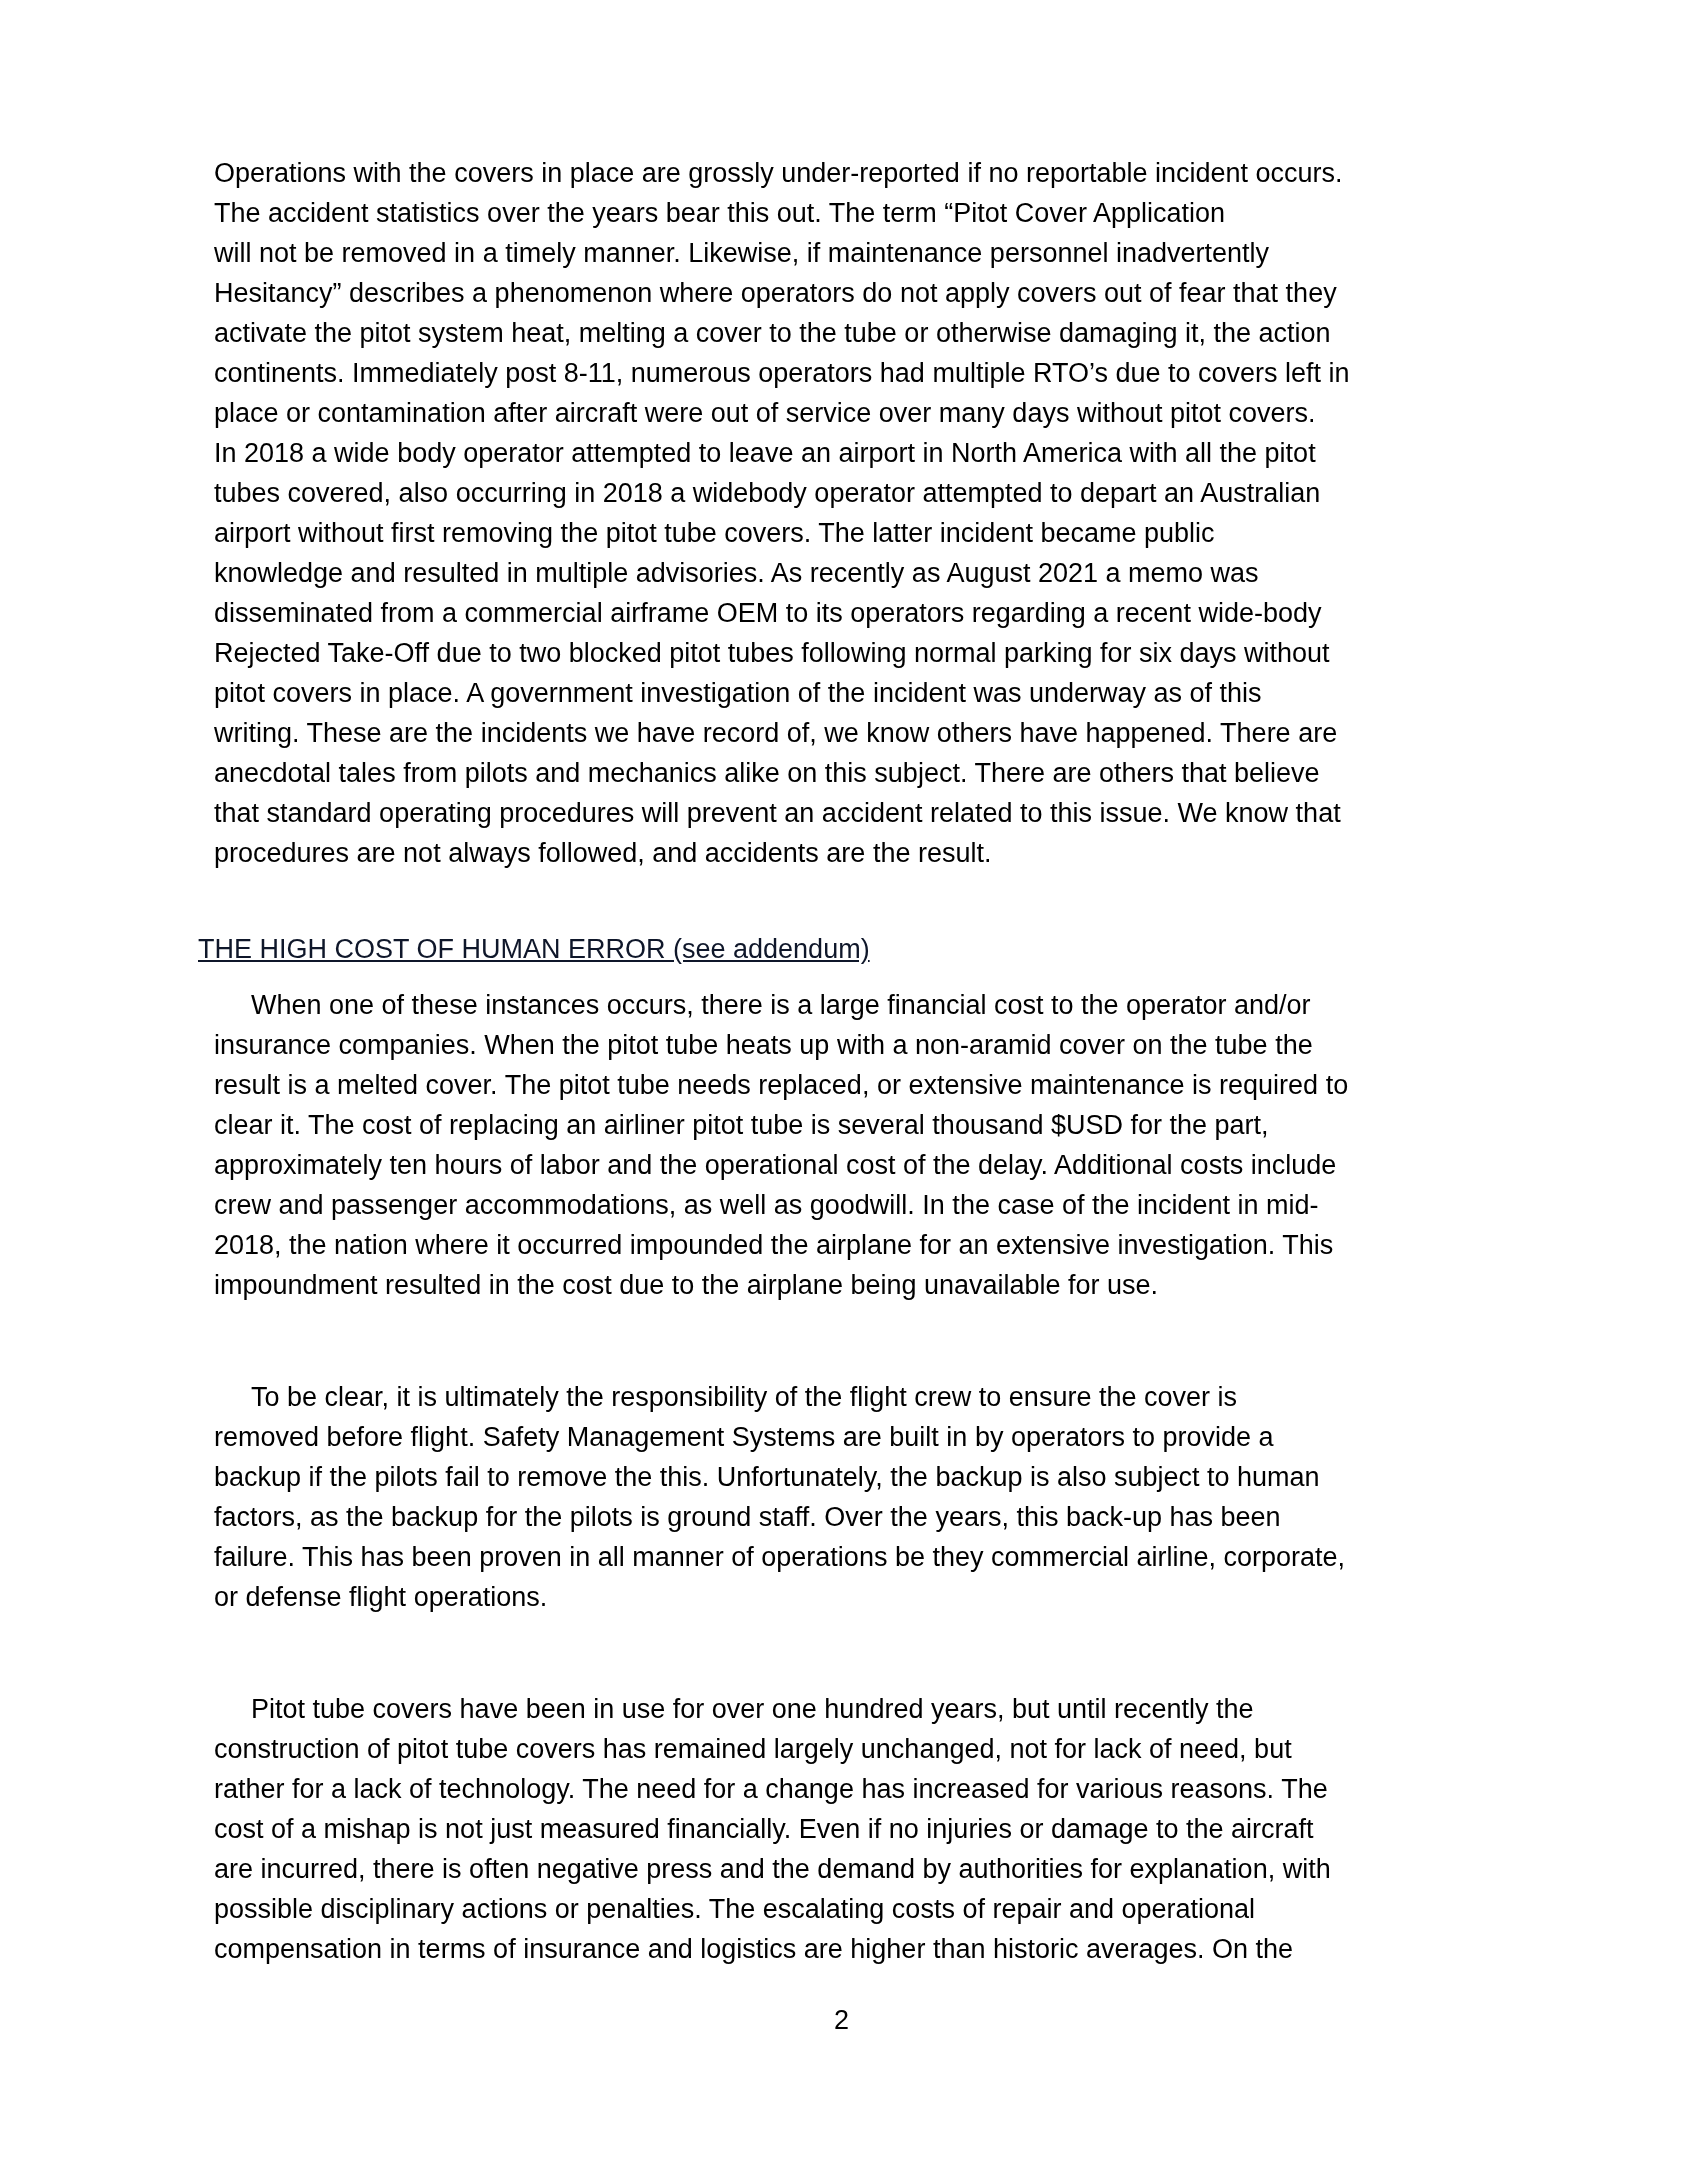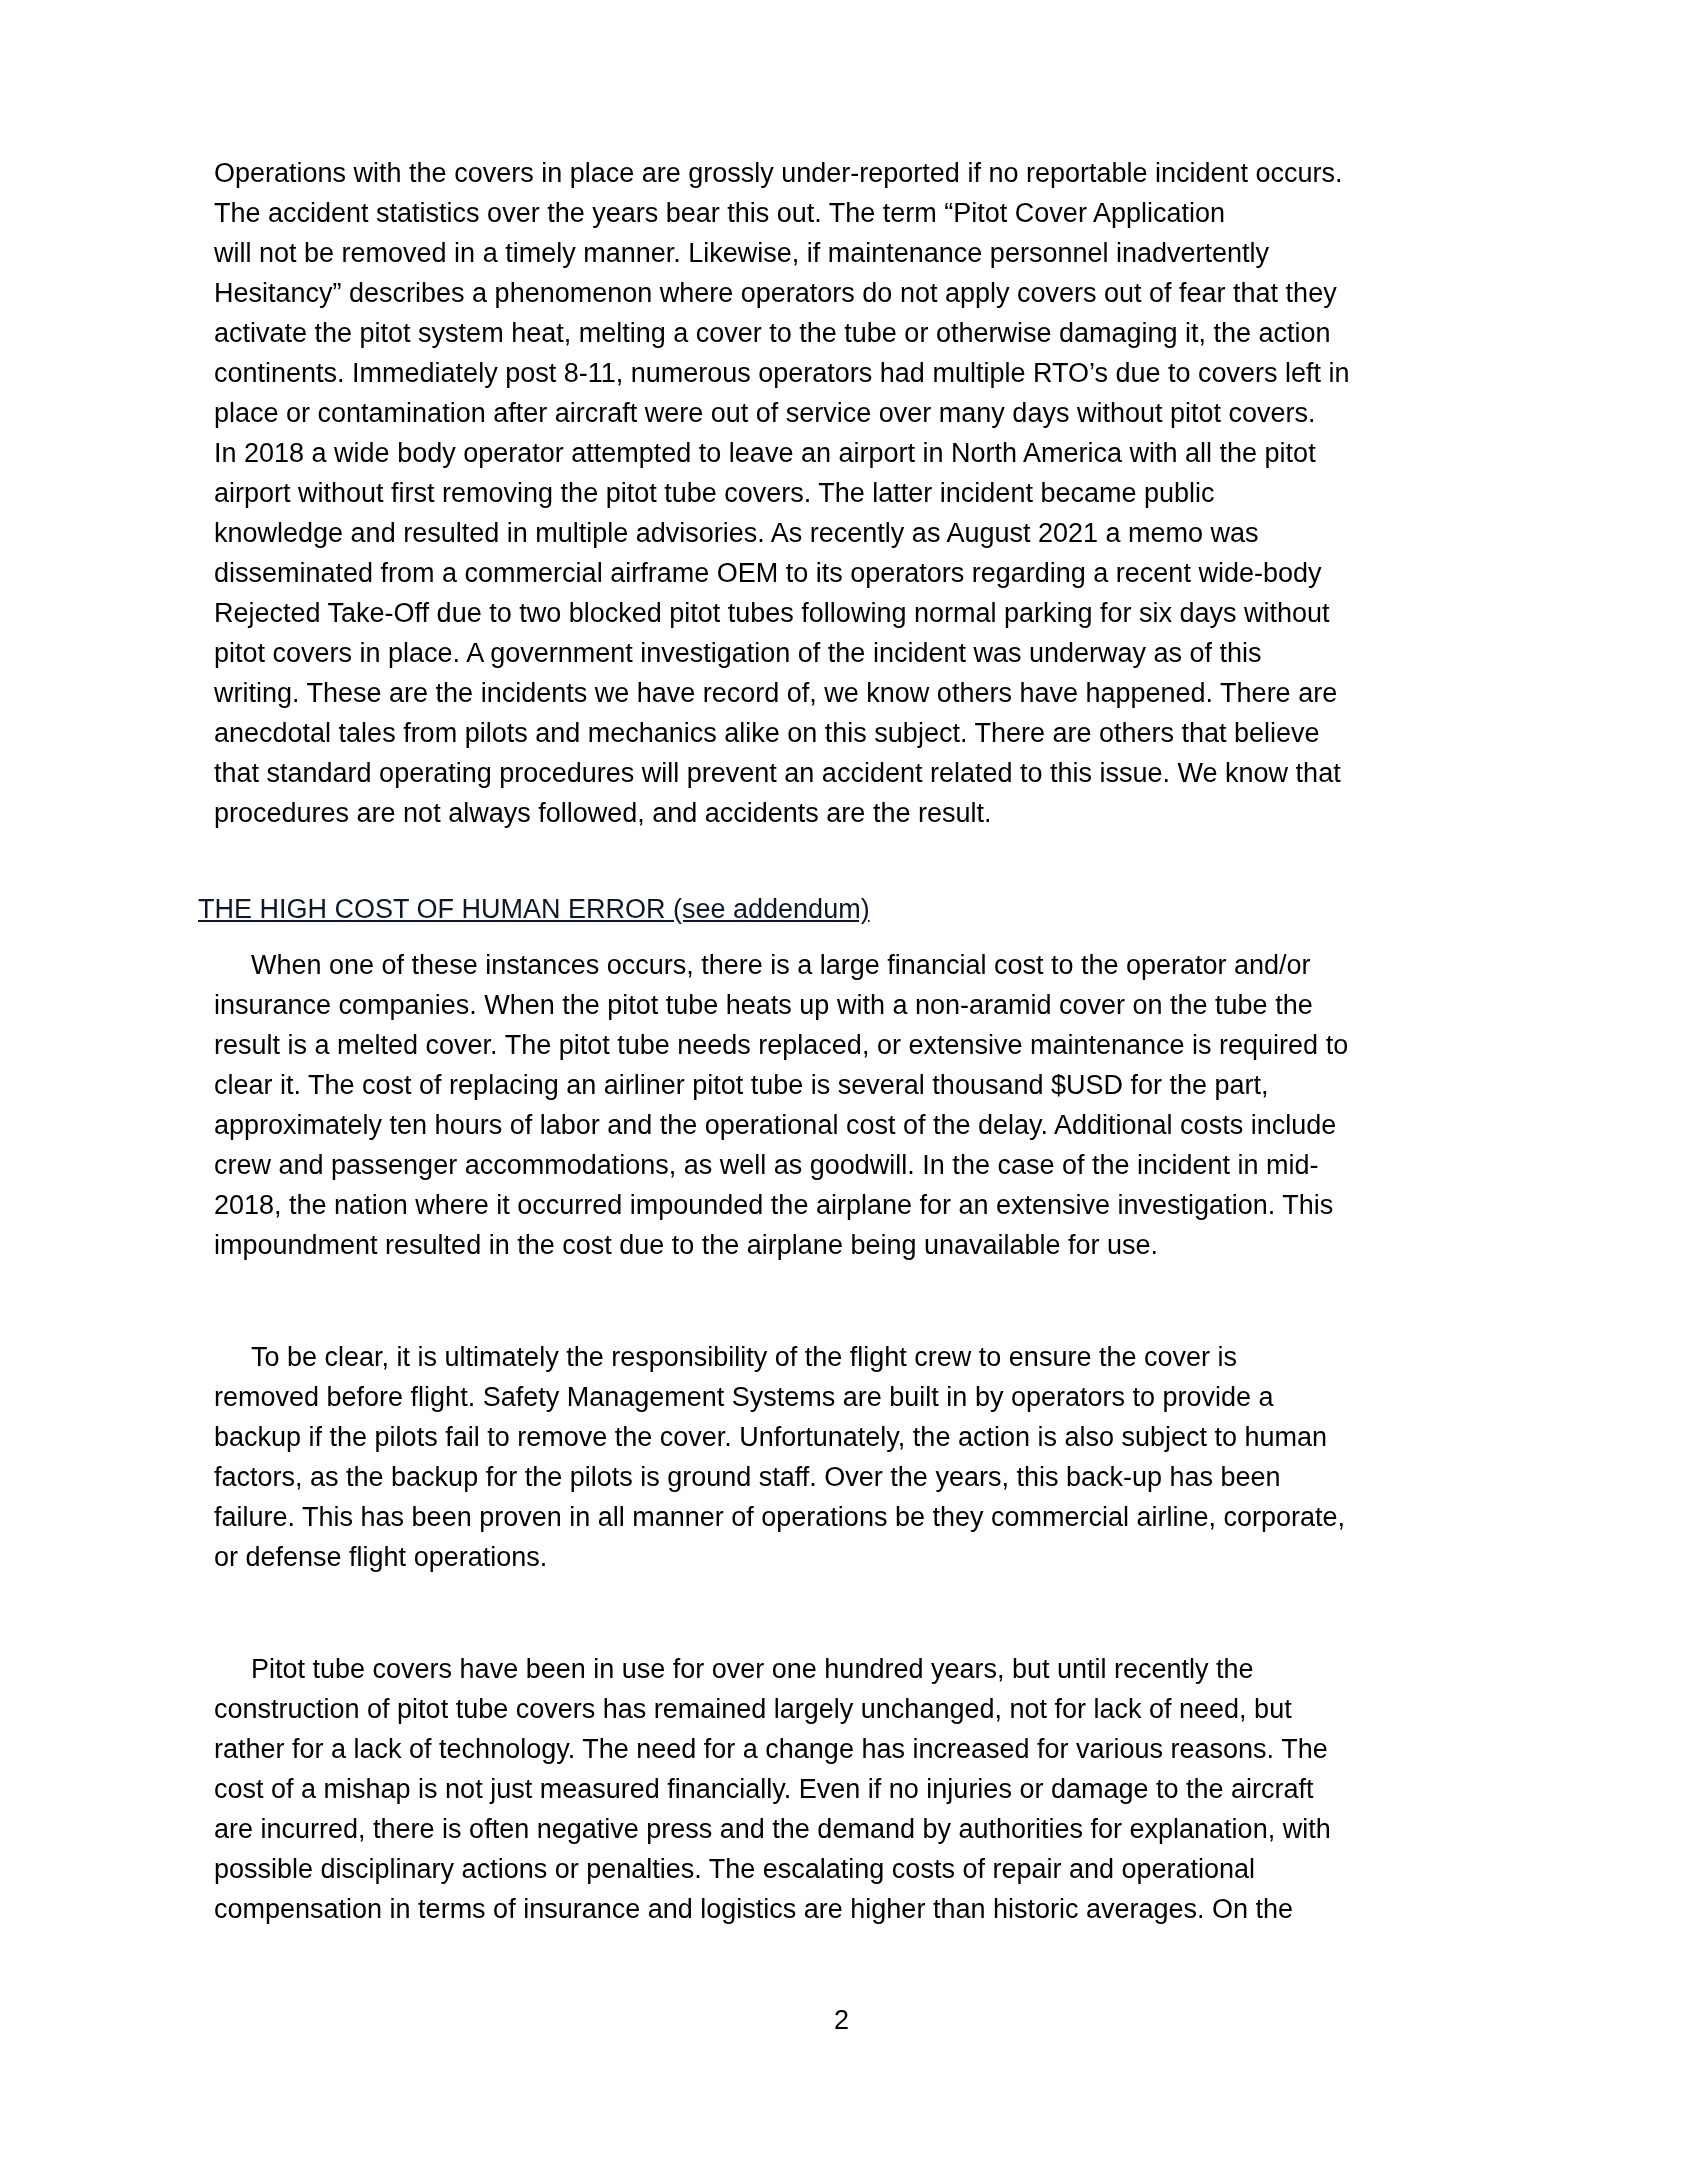--- a/index.html
+++ b/index.html
@@ -62,20 +62,21 @@
   <div class="text-column">
     <div class="paragraph">
         <div class="line" style="display: block;">Operations with the covers in place are grossly under-reported if no reportable incident occurs.</div>
         <div class="line" style="display: block;">The accident statistics over the years bear this out. The term “Pitot Cover Application</div>
         <div class="line" style="display: block;">will not be removed in a timely manner. Likewise, if maintenance personnel inadvertently</div>
         <div class="line" style="display: block;">Hesitancy” describes a phenomenon where operators do not apply covers out of fear that they</div>
         <div class="line" style="display: block;">activate the pitot system heat, melting a cover to the tube or otherwise damaging it, the action</div>
         <div class="line" style="display: block;">continents. Immediately post 8-11, numerous operators had multiple RTO’s due to covers left in</div>
         <div class="line" style="display: block;">place or contamination after aircraft were out of service over many days without pitot covers.</div>
         <div class="line" style="display: block;">In 2018 a wide body operator attempted to leave an airport in North America with all the pitot</div>
+        <div class="line" style="display: block;">tubes covered, also occurring in 2018 a widebody operator attempted to depart an Australian</div>
         <div class="line" style="display: block;">airport without first removing the pitot tube covers. The latter incident became public</div>
         <div class="line" style="display: block;">knowledge and resulted in multiple advisories. As recently as August 2021 a memo was</div>
         <div class="line" style="display: block;">disseminated from a commercial airframe OEM to its operators regarding a recent wide-body</div>
         <div class="line" style="display: block;">Rejected Take-Off due to two blocked pitot tubes following normal parking for six days without</div>
         <div class="line" style="display: block;">pitot covers in place. A government investigation of the incident was underway as of this</div>
         <div class="line" style="display: block;">writing. These are the incidents we have record of, we know others have happened. There are</div>
         <div class="line" style="display: block;">anecdotal tales from pilots and mechanics alike on this subject. There are others that believe</div>
         <div class="line" style="display: block;">that standard operating procedures will prevent an accident related to this issue. We know that</div>
         <div class="line" style="display: block;">procedures are not always followed, and accidents are the result.</div>
       </div>
@@ -88,21 +89,21 @@
         <div class="line" style="display: block;">clear it. The cost of replacing an airliner pitot tube is several thousand $USD for the part,</div>
         <div class="line" style="display: block;">approximately ten hours of labor and the operational cost of the delay. Additional costs include</div>
         <div class="line" style="display: block;">crew and passenger accommodations, as well as goodwill. In the case of the incident in mid-</div>
         <div class="line" style="display: block;">2018, the nation where it occurred impounded the airplane for an extensive investigation. This</div>
         <div class="line" style="display: block;">impoundment resulted in the cost due to the airplane being unavailable for use.</div>
       </div>
     <div class="blank-line"></div>
     <div class="paragraph indented">
         <div class="line" style="display: block;">To be clear, it is ultimately the responsibility of the flight crew to ensure the cover is</div>
         <div class="line" style="display: block;">removed before flight. Safety Management Systems are built in by operators to provide a</div>
-        <div class="line" style="display: block;">backup if the pilots fail to remove the cover. Unfortunately, the action is also subject to human</div>
+        <div class="line" style="display: block;">backup if the pilots fail to remove the this. Unfortunately, the backup is also subject to human</div>
         <div class="line" style="display: block;">factors, as the backup for the pilots is ground staff. Over the years, this back-up has been</div>
         <div class="line" style="display: block;">failure. This has been proven in all manner of operations be they commercial airline, corporate,</div>
         <div class="line" style="display: block;">or defense flight operations.</div>
       </div>
     <div class="blank-line"></div>
     <div class="paragraph indented">
         <div class="line" style="display: block;">Pitot tube covers have been in use for over one hundred years, but until recently the</div>
         <div class="line" style="display: block;">construction of pitot tube covers has remained largely unchanged, not for lack of need, but</div>
         <div class="line" style="display: block;">rather for a lack of technology. The need for a change has increased for various reasons. The</div>
         <div class="line" style="display: block;">cost of a mishap is not just measured financially. Even if no injuries or damage to the aircraft</div>

